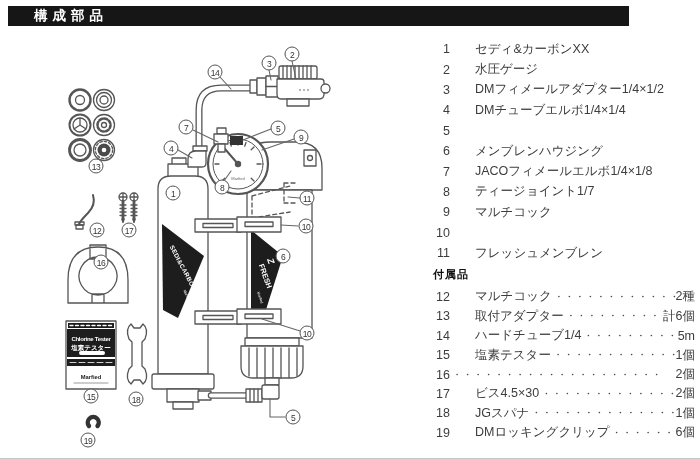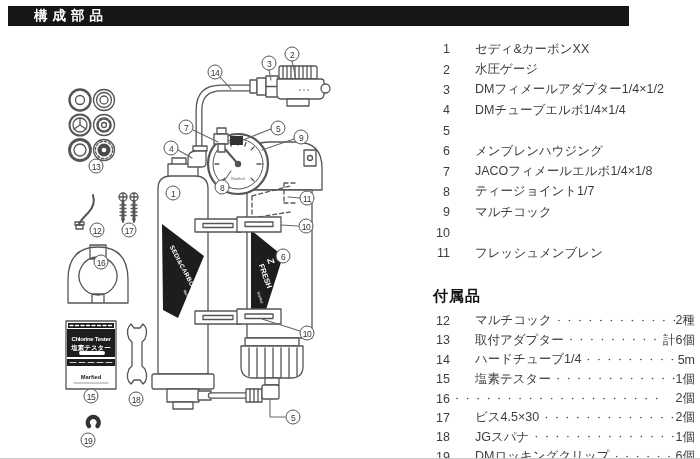--- a/index.html
+++ b/index.html
@@ -19,21 +19,21 @@
     padding-left:13px;line-height:20px;white-space:nowrap;
   }
   
   .right-panel{position:absolute;left:433px;top:39px;width:262px;}
   .parts-rows .row{
     display:flex;align-items:center;height:20.4px;font-size:12.5px;color:#3d3d3d;
   }
   .row .num{width:17px;text-align:right;flex:0 0 17px;}
   .row .lbl{margin-left:25px;white-space:nowrap;}
   .acc-title{
-    font-size:15px;font-weight:bold;color:#111;margin:24px 0 5px 0;letter-spacing:1px;
+    font-size:11px;font-weight:bold;color:#111;margin:4px 0 5px 0;letter-spacing:1px;
   }
   .acc-rows .row{height:19.4px;font-size:12.5px;color:#3d3d3d;display:flex;align-items:center;}
   .acc-rows .dots{
     flex:1;overflow:hidden;white-space:nowrap;font-size:10px;letter-spacing:0.5px;
     padding:0 2px;color:#4a4a4a;
   }
   .acc-rows .qty{white-space:nowrap;}
   
   .callout{
     position:absolute;width:15px;height:15px;border:1.2px solid #555;border-radius:50%;

